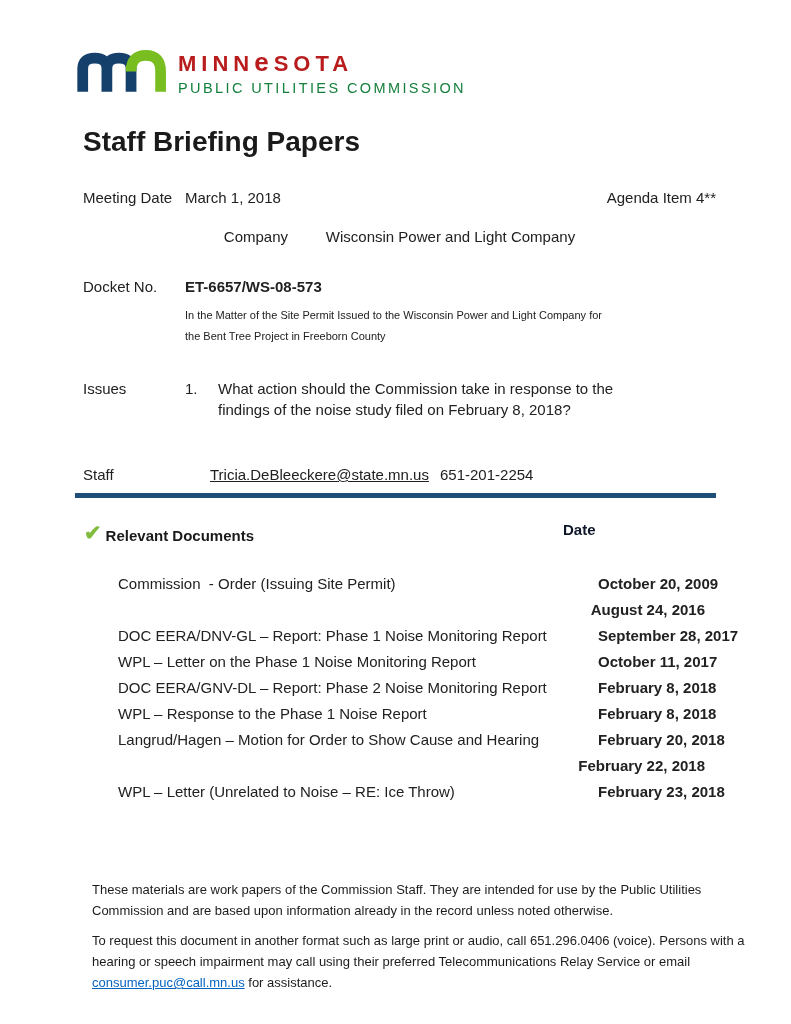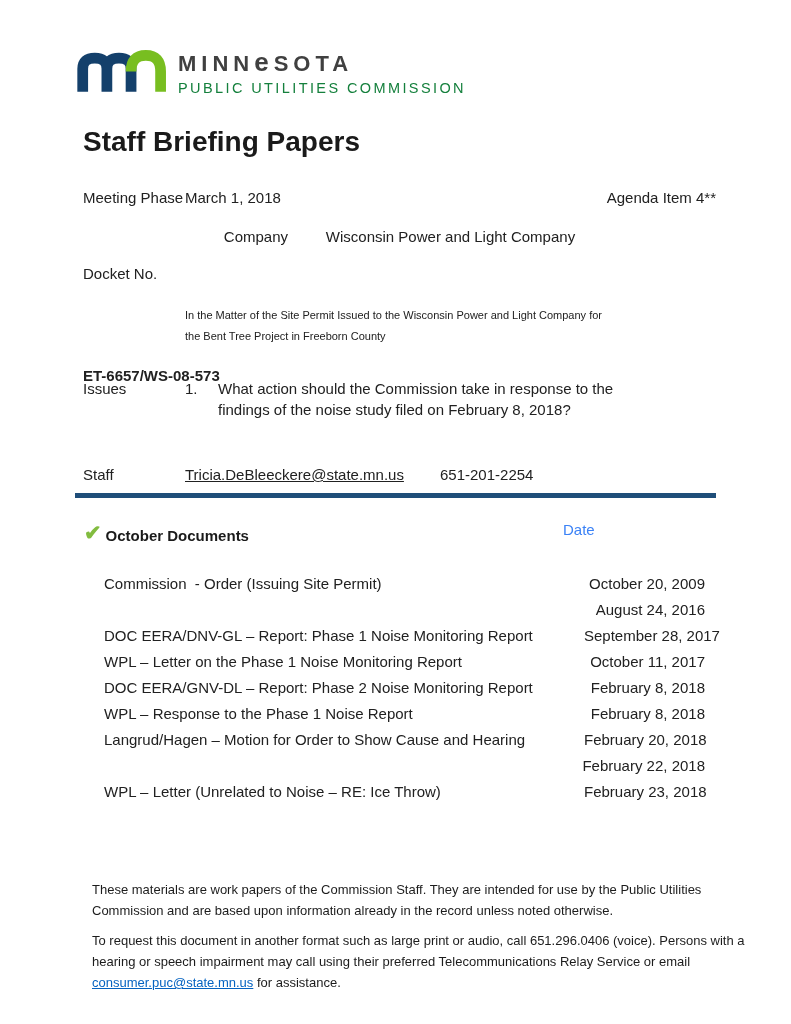--- a/index.html
+++ b/index.html
@@ -7,69 +7,69 @@
     position:relative;width:791px;height:1024px;background:#ffffff;overflow:hidden;
     font-family:"Liberation Sans",sans-serif;color:#212121;
   }
   
   .logo-block{position:absolute;top:47px;left:77px;display:flex;align-items:flex-start;}
   .mn-mark{width:92px;height:47px;display:block;margin-top:3px;}
   .navy-stroke{fill:none;stroke:#14406b;stroke-width:16;}
   .green-stroke{fill:none;stroke:#78be20;stroke-width:16;}
   .logo-text{margin-left:9px;padding-top:5px;}
   .wordmark{
-    color:#404040;font-weight:bold;font-size:22px;line-height:24px;letter-spacing:5px;
+    color:#b91c1c;font-weight:bold;font-size:22px;line-height:24px;letter-spacing:5px;
   }
   .logo-e{font-size:26px;line-height:0;}
   .tagline{
     color:#15803d;font-size:14.5px;line-height:16px;letter-spacing:2.4px;margin-top:4px;font-weight:500;
   }
   
   .doc-title{
     position:absolute;top:130px;left:83px;margin:0;
     font-size:28px;line-height:24px;font-weight:bold;color:#1a1a1a;
   }
   
   .meta-row{position:absolute;left:83px;width:633px;display:flex;font-size:15px;line-height:21px;}
   .row-meeting{top:187px;}
   .row-company{top:226px;justify-content:center;}
-  .row-docket{top:263px;flex-direction:column;}
+  .row-docket{top:276px;}
   .row-issues{top:378px;}
   .row-staff{top:464px;}
   .mlabel{width:102px;flex:0 0 102px;}
   .bold{font-weight:bold;}
   .agenda{margin-left:auto;white-space:nowrap;}
   .docket-caption{
     position:absolute;top:305px;left:185px;width:425px;font-size:11px;line-height:21px;
   }
   .issue-num{width:33px;flex:0 0 33px;}
   .issue-text{width:405px;}
   .staff-name{width:160px;flex:0 0 160px;}
   .staff-email{width:255px;flex:0 0 255px;}
   .staff-email a, .staff-email span.linklike{
-    color:#212121;text-decoration:underline;cursor:pointer;
+    color:#212121;text-decoration:underline;cursor:pointer;margin-left:25px;
   }
   .staff-phone{white-space:nowrap;}
   
   .rule{position:absolute;top:493px;left:75px;width:641px;height:5px;background:#1f4e79;}
   
   .docs-heading{position:absolute;top:526px;left:84px;display:flex;align-items:center;}
   .check-icon{
     color:#82bc3f;font-size:21px;line-height:18px;font-weight:bold;margin-right:4px;
     transform:translateY(-2px);
   }
   .docs-heading-label{font-size:15px;font-weight:bold;color:#1a1a1a;}
   .date-header{
-    position:absolute;top:521px;left:563px;font-size:15px;font-weight:normal;color:#3b82f6;
+    position:absolute;top:521px;left:563px;font-size:15px;font-weight:bold;color:#0f172a;
   }
   
   .doc-list{position:absolute;top:574px;left:104px;width:601px;font-size:15px;line-height:20px;}
-  .doc-row{display:flex;margin-bottom:6px;}
+  .doc-row{display:flex;margin-bottom:6px;margin-left:14px;}
   .doc-title-cell{width:480px;flex:0 0 480px;white-space:pre-wrap;}
-  .doc-date{margin-left:auto;text-align:center;white-space:nowrap;}
+  .doc-date{margin-left:auto;text-align:center;white-space:nowrap;font-weight:bold;}
   
   .footer-p{
     position:absolute;left:92px;width:668px;font-size:13px;line-height:21px;color:#1c1c1c;margin:0;
   }
   .footer-p1{top:879px;}
   .footer-p2{top:930px;}
   .footer-link{color:#0563c1;text-decoration:underline;cursor:pointer;}
 </style>
 </head>
 <body>
@@ -83,21 +83,21 @@
     </svg>
     <div class="logo-text">
       <div class="wordmark"><span>MINN</span><span class="logo-e">e</span><span>SOTA</span></div>
       <div class="tagline">PUBLIC UTILITIES COMMISSION</div>
     </div>
   </header>
 
   <h1 class="doc-title">Staff Briefing Papers</h1>
 
   <div class="meta-row row-meeting">
-    <span class="mlabel">Meeting Phase</span>
+    <span class="mlabel">Meeting Date</span>
     <span class="mvalue">March 1, 2018</span>
     <span class="agenda">Agenda Item 4**</span>
   </div>
 
   <div class="meta-row row-company">
     <span class="mlabel">Company</span>
     <span class="mvalue">Wisconsin Power and Light Company</span>
   </div>
 
   <div class="meta-row row-docket">
@@ -116,21 +116,21 @@
   <div class="meta-row row-staff">
     <span class="mlabel">Staff</span>
     <span class="staff-email"><a>Tricia.DeBleeckere@state.mn.us</a></span>
     <span class="staff-phone">651-201-2254</span>
   </div>
 
   <div class="rule"></div>
 
   <div class="docs-heading">
     <span class="check-icon">✔</span>
-    <span class="docs-heading-label">October Documents</span>
+    <span class="docs-heading-label">Relevant Documents</span>
   </div>
   <div class="date-header">Date</div>
 
   <div class="doc-list">
     <div class="doc-row">
       <span class="doc-title-cell">Commission  - Order (Issuing Site Permit)</span>
       <span class="doc-date">October 20, 2009</span>
     </div>
     <div class="doc-row">
       <span class="doc-date">August 24, 2016</span>
@@ -158,15 +158,15 @@
     <div class="doc-row">
       <span class="doc-date">February 22, 2018</span>
     </div>
     <div class="doc-row">
       <span class="doc-title-cell">WPL – Letter (Unrelated to Noise – RE: Ice Throw)</span>
       <span class="doc-date">February 23, 2018</span>
     </div>
   </div>
 
   <p class="footer-p footer-p1">These materials are work papers of the Commission Staff. They are intended for use by the Public Utilities Commission and are based upon information already in the record unless noted otherwise.</p>
-  <p class="footer-p footer-p2"><span>To request this document in another format such as large print or audio, call 651.296.0406 (voice). Persons with a hearing or speech impairment may call using their preferred Telecommunications Relay Service or email </span><a class="footer-link">consumer.puc@state.mn.us</a><span> for assistance.</span></p>
+  <p class="footer-p footer-p2"><span>To request this document in another format such as large print or audio, call 651.296.0406 (voice). Persons with a hearing or speech impairment may call using their preferred Telecommunications Relay Service or email </span><a class="footer-link">consumer.puc@call.mn.us</a><span> for assistance.</span></p>
 
 </div>
 
 </body></html>

